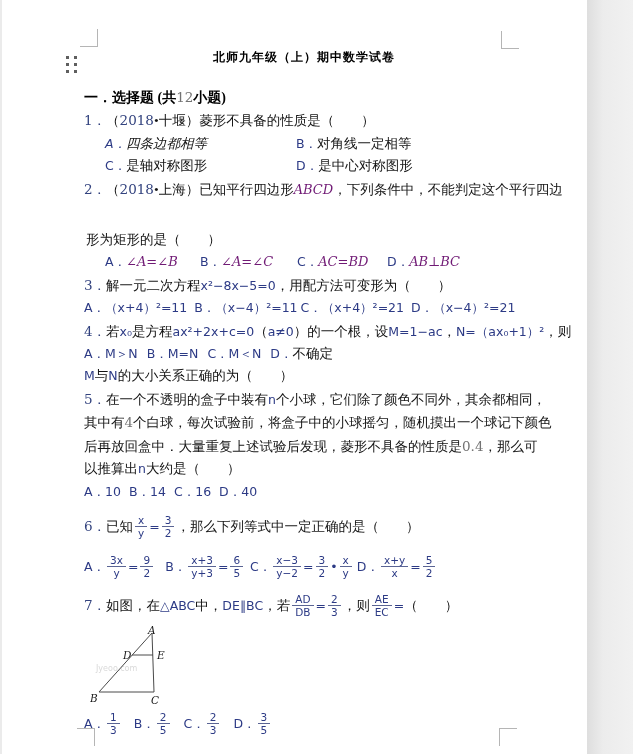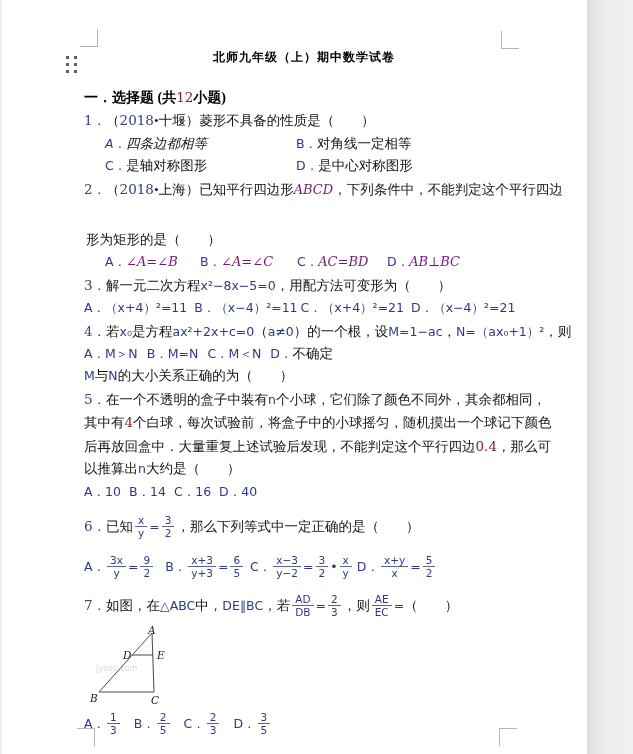--- a/index.html
+++ b/index.html
@@ -30,21 +30,21 @@
   .line{line-height:22.4px;white-space:nowrap;}
   .line.tall{line-height:30px;}
   .cell{display:inline-block;vertical-align:top;}
   .gap{display:inline-block;}
   
   .k{color:#141414;}
   .kb{color:#000;font-weight:bold;font-size:14px;}
   .f{color:#2c3a85;font-family:"DejaVu Sans", sans-serif;font-size:12.5px;}
   .fi{color:#701a75;font-family:"DejaVu Serif", serif;font-style:italic;font-size:13px;}
   .n{color:#32427e;font-family:"DejaVu Serif", serif;}
-  .nb{color:#7f1d1d;font-family:"DejaVu Serif", serif;}
+  .nb{color:#737373;font-family:"DejaVu Serif", serif;}
   
   .frac{display:inline-block;vertical-align:middle;text-align:center;
     font-family:"DejaVu Sans", sans-serif;font-size:10.5px;color:#2c3a85;
     line-height:1.15;margin:0 2px 3px 2px;}
   .frac .nu{display:block;padding:0 3px;border-bottom:1px solid #5a6494;}
   .frac .de{display:block;padding:0 3px;}
   
   .figure-wrap{margin:4px 0 2px 6px;}
   .figure-wrap svg{display:block;}
 </style>
@@ -78,21 +78,21 @@
   <div class="line"><span class="n">2．</span><span class="k">（</span><span class="n">2018</span><span class="k">•上海）已知平行四边形</span><span class="fi">ABCD</span><span class="k">，下列条件中，不能判定这个平行四边</span></div>
   <div class="line" style="padding-left: 2px; margin-top: 28px;"><span class="k">形为矩形的是（　　）</span></div>
   <div class="line" style="padding-left: 21px;"><span class="cell" style="width: 95px;"><span class="f">A．</span><span class="fi">∠A=∠B</span></span><span class="cell" style="width: 97px;"><span class="f">B．</span><span class="fi">∠A=∠C</span></span><span class="cell" style="width: 90px;"><span class="f">C．</span><span class="fi">AC=BD</span></span><span class="cell"><span class="f">D．</span><span class="fi">AB⊥BC</span></span></div>
   <div class="line"><span class="n">3．</span><span class="k">解一元二次方程</span><span class="f">x²−8x−5=0</span><span class="k">，用配方法可变形为（　　）</span></div>
   <div class="line"><span class="f">A．（x+4）²=11</span><span class="gap" style="width: 7px;"></span><span class="f">B．（x−4）²=11</span><span class="gap" style="width: 3px;"></span><span class="f">C．（x+4）²=21</span><span class="gap" style="width: 7px;"></span><span class="f">D．（x−4）²=21</span></div>
   <div class="line"><span class="n">4．</span><span class="k">若</span><span class="f">x₀</span><span class="k">是方程</span><span class="f">ax²+2x+c=0</span><span class="k">（</span><span class="f">a≠0</span><span class="k">）的一个根，设</span><span class="f">M=1−ac</span><span class="k">，</span><span class="f">N=（ax₀+1）²</span><span class="k">，则</span></div>
   <div class="line"><span class="f">A．M＞N</span><span class="gap" style="width: 9px;"></span><span class="f">B．M=N</span><span class="gap" style="width: 9px;"></span><span class="f">C．M＜N</span><span class="gap" style="width: 9px;"></span><span class="f">D．</span><span class="k">不确定</span></div>
   <div class="line"><span class="f">M</span><span class="k">与</span><span class="f">N</span><span class="k">的大小关系正确的为（　　）</span></div>
   <div class="line"><span class="n">5．</span><span class="k">在一个不透明的盒子中装有</span><span class="f">n</span><span class="k">个小球，它们除了颜色不同外，其余都相同，</span></div>
   <div class="line"><span class="k">其中有</span><span class="nb">4</span><span class="k">个白球，每次试验前，将盒子中的小球摇匀，随机摸出一个球记下颜色</span></div>
-  <div class="line"><span class="k">后再放回盒中．大量重复上述试验后发现，不能判定这个平行四边</span><span class="nb">0.4</span><span class="k">，那么可</span></div>
+  <div class="line"><span class="k">后再放回盒中．大量重复上述试验后发现，菱形不具备的性质是</span><span class="nb">0.4</span><span class="k">，那么可</span></div>
   <div class="line"><span class="k">以推算出</span><span class="f">n</span><span class="k">大约是（　　）</span></div>
   <div class="line"><span class="f">A．10</span><span class="gap" style="width: 8px;"></span><span class="f">B．14</span><span class="gap" style="width: 8px;"></span><span class="f">C．16</span><span class="gap" style="width: 8px;"></span><span class="f">D．40</span></div>
   <div class="line tall" style="margin-top:8px"><span class="n">6．</span><span class="k">已知</span><span class="frac"><span class="nu">x</span><span class="de">y</span></span><span class="f">=</span><span class="frac"><span class="nu">3</span><span class="de">2</span></span><span class="k">，那么下列等式中一定正确的是（　　）</span></div>
   <div class="line tall" style="margin-top:10px"><span class="f">A．</span><span class="frac"><span class="nu">3x</span><span class="de">y</span></span><span class="f">=</span><span class="frac"><span class="nu">9</span><span class="de">2</span></span><span class="gap" style="width: 10px;"></span><span class="f">B．</span><span class="frac"><span class="nu">x+3</span><span class="de">y+3</span></span><span class="f">=</span><span class="frac"><span class="nu">6</span><span class="de">5</span></span><span class="gap" style="width: 5px;"></span><span class="f">C．</span><span class="frac"><span class="nu">x−3</span><span class="de">y−2</span></span><span class="f">=</span><span class="frac"><span class="nu">3</span><span class="de">2</span></span><span class="f">•</span><span class="frac"><span class="nu">x</span><span class="de">y</span></span><span class="gap" style="width: 3px;"></span><span class="f">D．</span><span class="frac"><span class="nu">x+y</span><span class="de">x</span></span><span class="f">=</span><span class="frac"><span class="nu">5</span><span class="de">2</span></span></div>
   <div class="line tall" style="margin-top:8px"><span class="n">7．</span><span class="k">如图，在</span><span class="f">△ABC</span><span class="k">中，</span><span class="f">DE∥BC</span><span class="k">，若</span><span class="frac"><span class="nu">AD</span><span class="de">DB</span></span><span class="f">=</span><span class="frac"><span class="nu">2</span><span class="de">3</span></span><span class="k">，则</span><span class="frac"><span class="nu">AE</span><span class="de">EC</span></span><span class="f">=</span><span class="k">（　　）</span></div>
 
   <div class="figure-wrap">
     <svg width="78" height="82" viewBox="0 0 78 82">
       <text x="6" y="46" font-size="8" fill="rgba(170,170,170,0.45)" font-family="DejaVu Sans, sans-serif">Jyeoo.com</text>
       <g stroke="#4a4a4a" stroke-width="1" fill="none">

